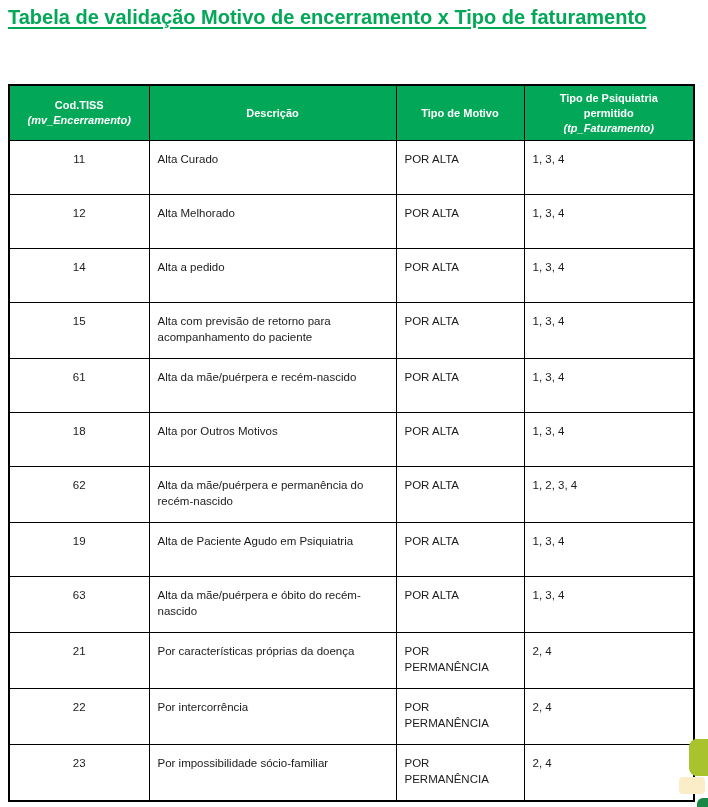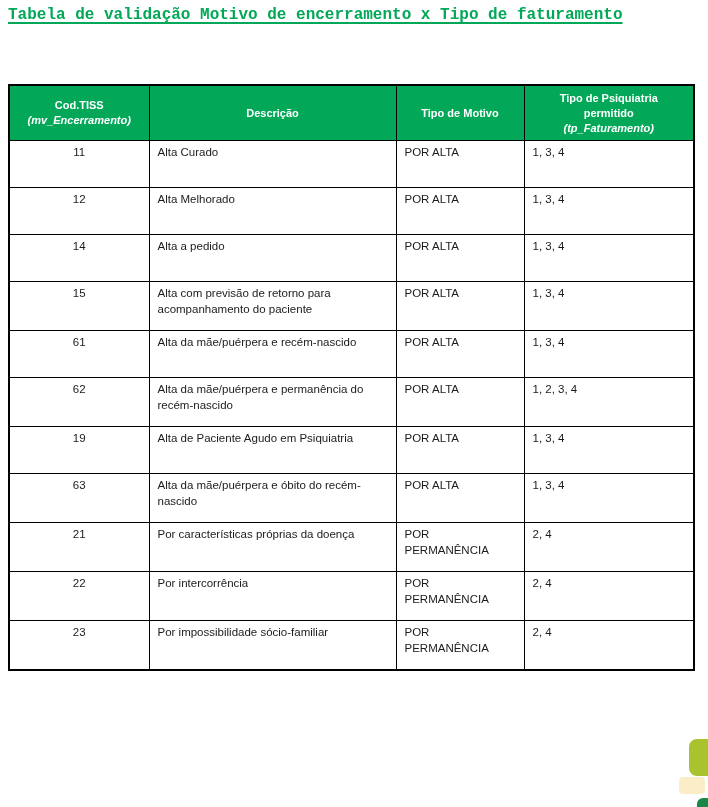--- a/index.html
+++ b/index.html
@@ -10,28 +10,27 @@
     background: #ffffff;
     overflow: hidden;
     font-family: "Liberation Sans", sans-serif;
     color: #1b1b1b;
   }
   .doc-title {
     position: absolute;
     left: 8px;
     top: 6px;
     margin: 0;
-    font-size: 16px;
+    font-size: 20px;
     font-weight: bold;
     color: var(--accent_green, #02a857);
     text-decoration: underline;
     text-decoration-thickness: 2px;
     text-underline-offset: 3px;
     white-space: nowrap;
-    font-family: Liberation Mono, monospace;
   }
   table.validation-table {
     position: absolute;
     left: 8px;
     top: 84px;
     width: 685px;
     border-collapse: collapse;
     table-layout: fixed;
     border: 2px solid #000;
   }
@@ -49,21 +48,21 @@
     vertical-align: middle;
     height: 50px;
     line-height: 15px;
     padding: 2px 4px;
   }
   .validation-table th .hdr-italic { font-style: italic; }
   .validation-table td {
     font-size: 11.5px;
     line-height: 16px;
     vertical-align: top;
-    padding: 3px 8px 13px 8px;
+    padding: 10px 8px 13px 8px;
     height: 30px;
     background: #ffffff;
   }
   .validation-table td.col-cod { text-align: center; }
   .deco {
     position: absolute;
   }
   .deco-lime {
     left: 689px; top: 739px; width: 28px; height: 37px;
     background: var(--deco_lime, #a9c32f);
@@ -138,20 +137,26 @@
           <td>POR ALTA</td>
           <td>1, 3, 4</td>
         </tr>
         <tr>
           <td class="col-cod">61</td>
           <td>Alta da mãe/puérpera e recém-nascido</td>
           <td>POR ALTA</td>
           <td>1, 3, 4</td>
         </tr>
         <tr>
+          <td class="col-cod">18</td>
+          <td>Alta por Outros Motivos</td>
+          <td>POR ALTA</td>
+          <td>1, 3, 4</td>
+        </tr>
+        <tr>
           <td class="col-cod">62</td>
           <td>Alta da mãe/puérpera e permanência do recém-nascido</td>
           <td>POR ALTA</td>
           <td>1, 2, 3, 4</td>
         </tr>
         <tr>
           <td class="col-cod">19</td>
           <td>Alta de Paciente Agudo em Psiquiatria</td>
           <td>POR ALTA</td>
           <td>1, 3, 4</td>

